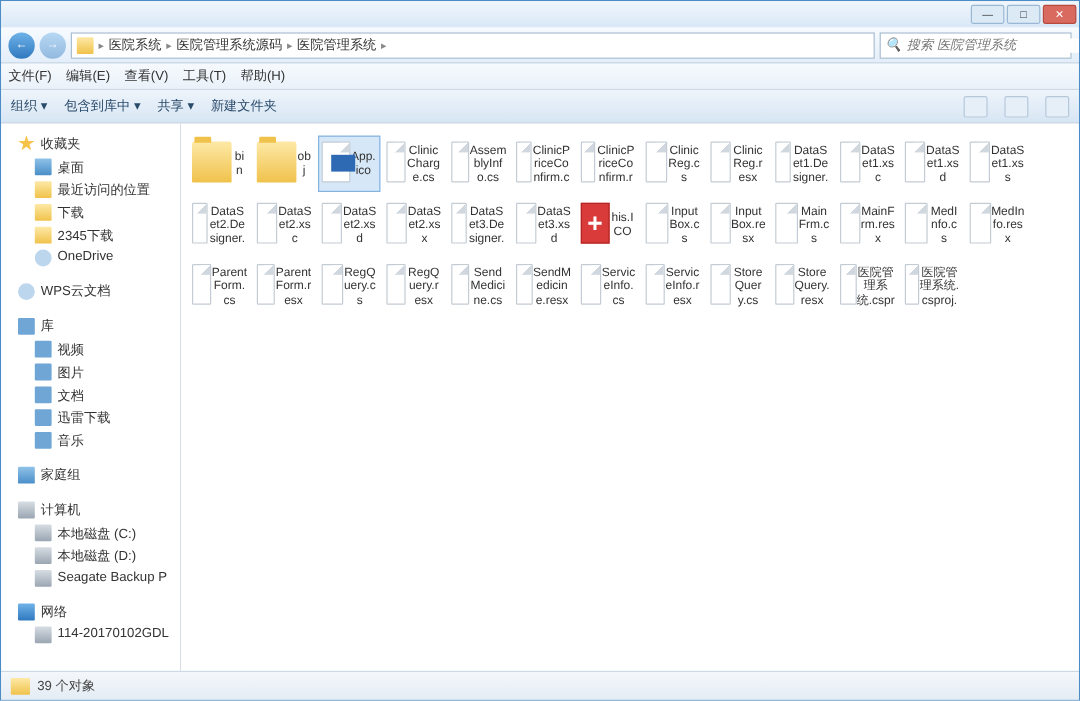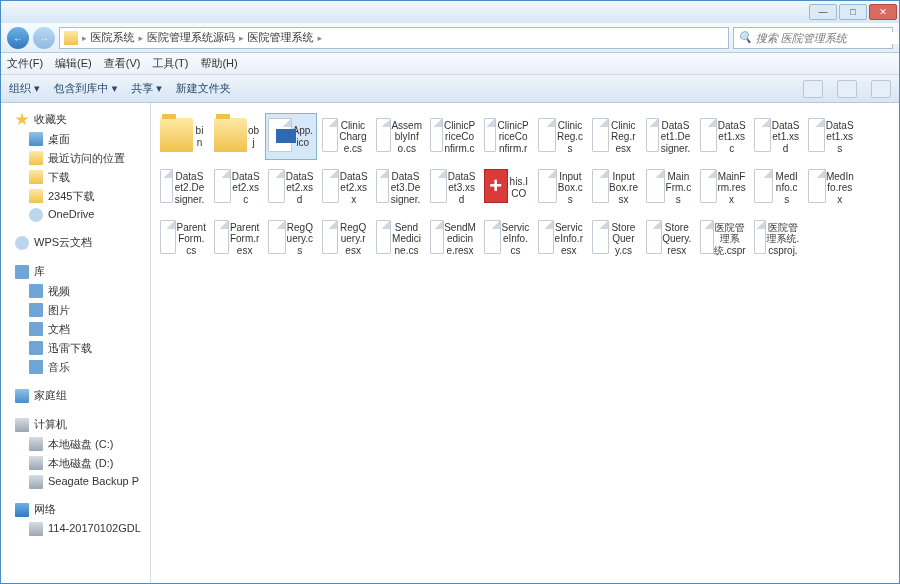--- a/index.html
+++ b/index.html
@@ -357,13 +357,17 @@
           <div class="ficon file"></div>
           <div class="flabel">医院管理系统.csproj</div>
         </div>
         <div class="item">
           <div class="ficon file"></div>
           <div class="flabel">医院管理系统.csproj.user</div>
         </div>
       </div>
   </div>
 
+  <div class="status">
+    <span class="sfolder"></span>
+    <span>39 个对象</span>
+  </div>
 </div>
 
 </body></html>

